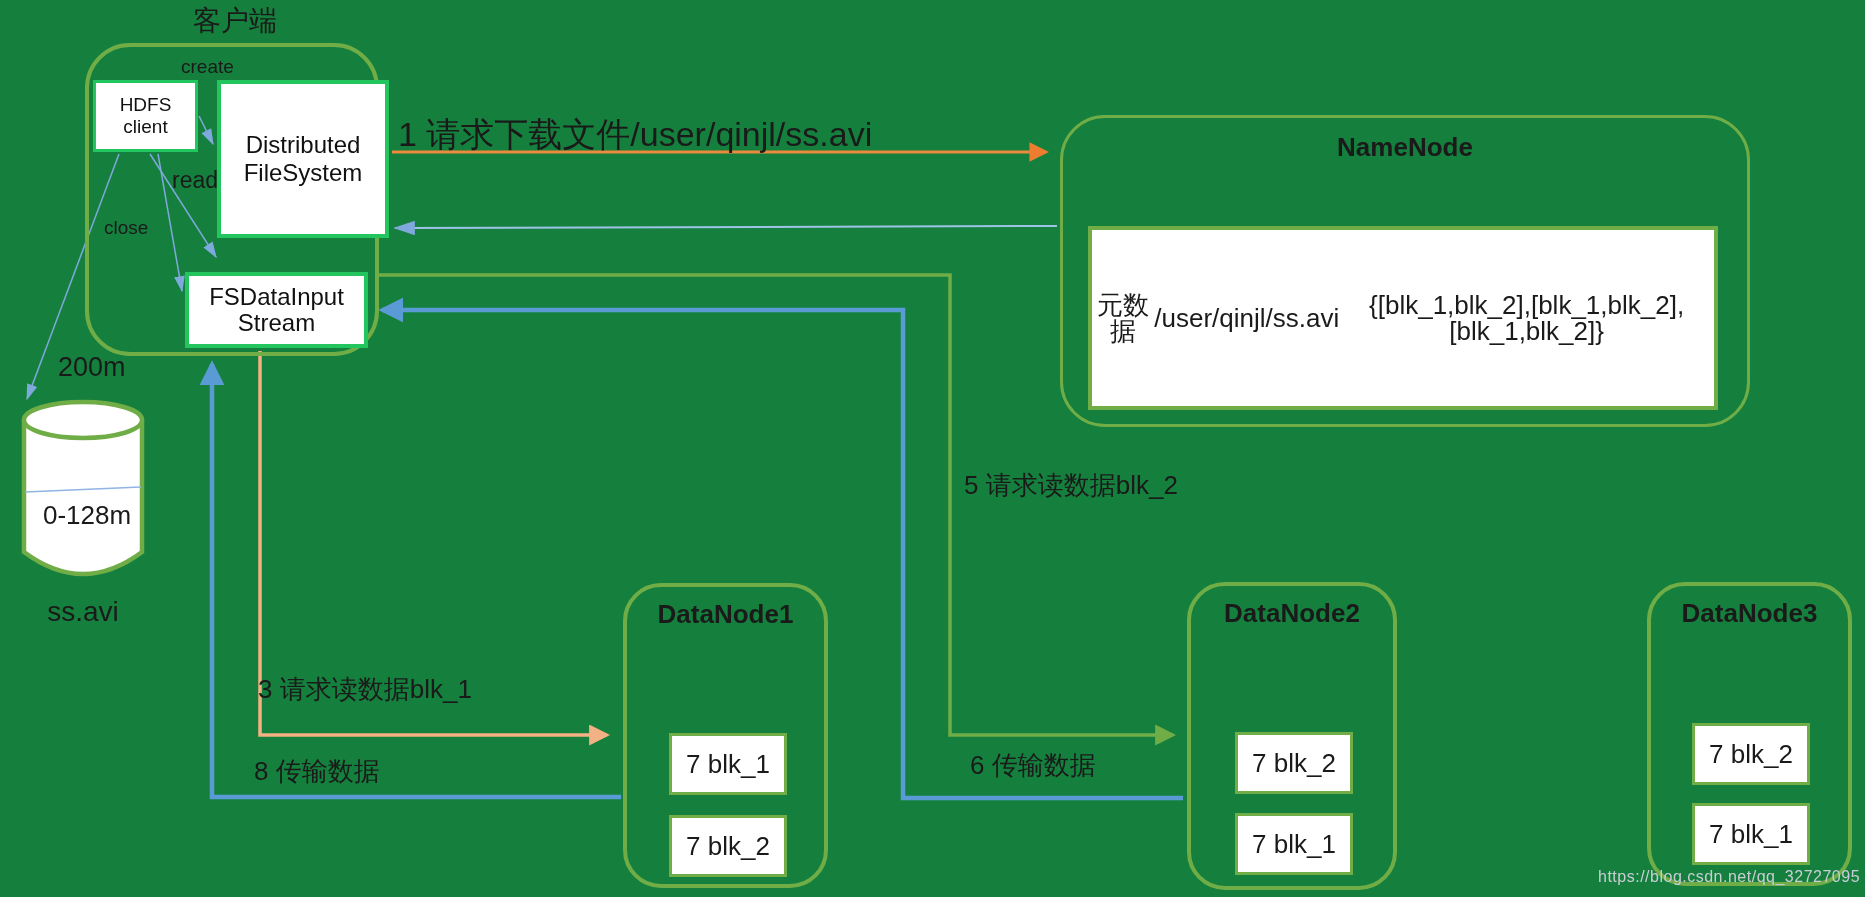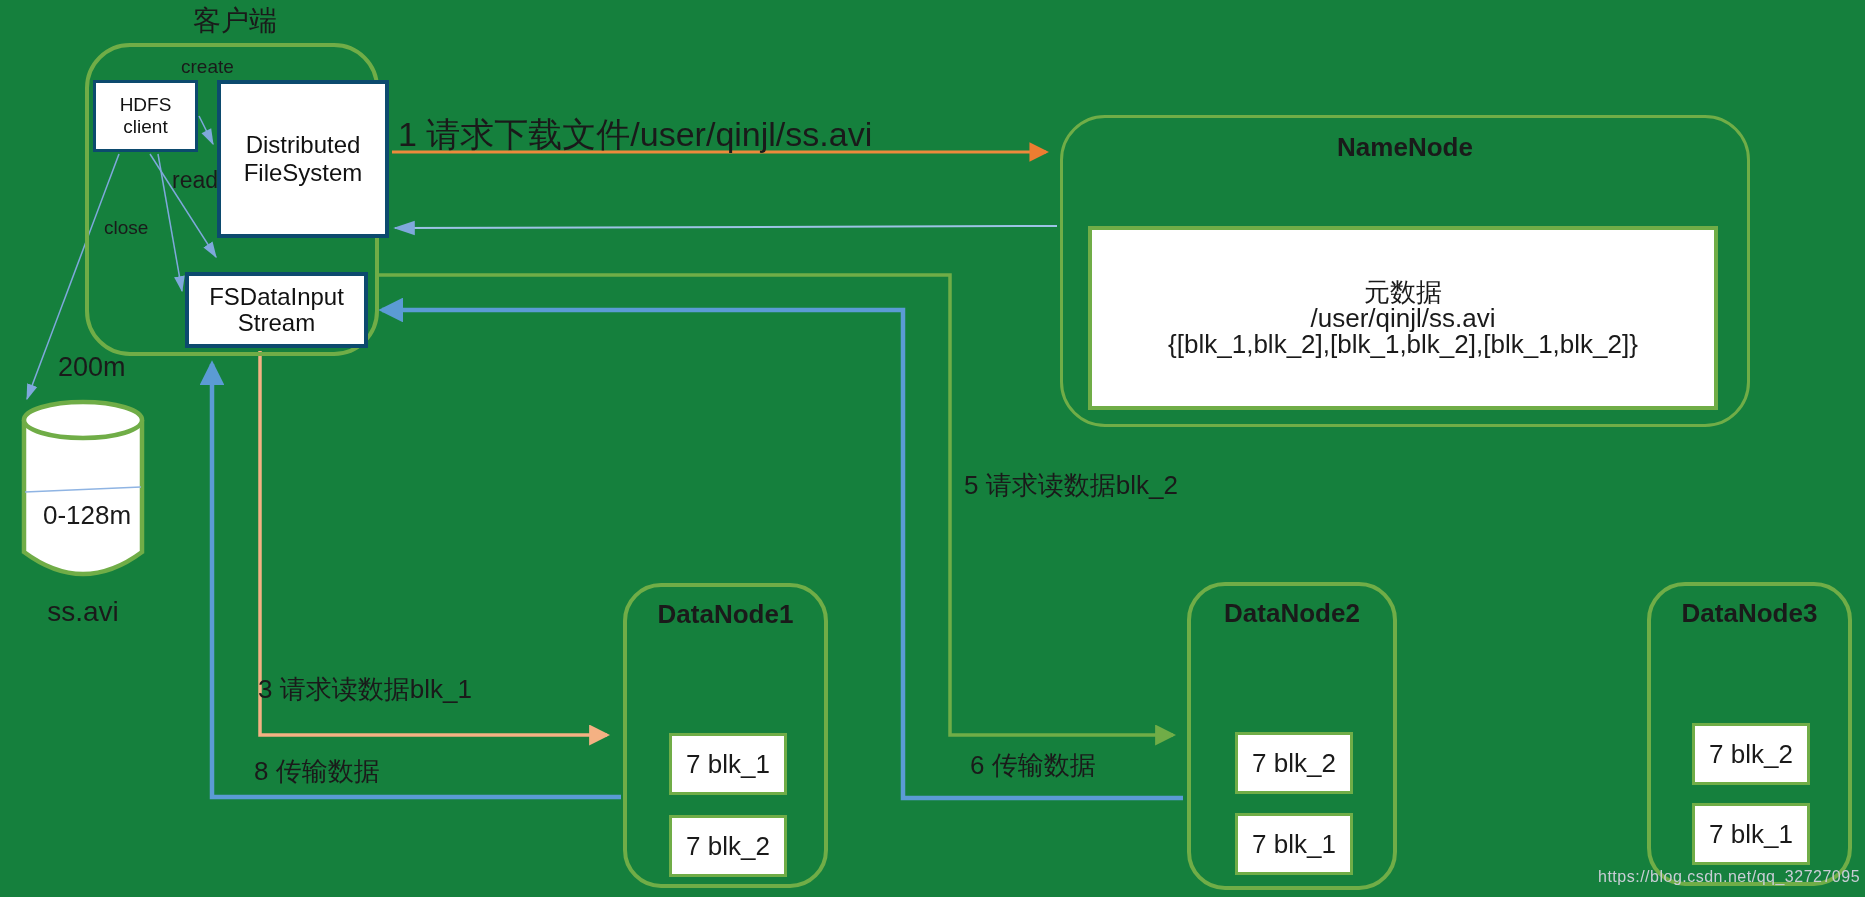--- a/index.html
+++ b/index.html
@@ -12,21 +12,21 @@
     overflow:hidden;
   }
   svg.layer{position:absolute;left:0;top:0;width:1865px;height:897px;}
   .lbl{position:absolute;white-space:nowrap;color:#1a1a1a;text-align:center;}
 
   
   .green-round{
     position:absolute;border:4px solid #70AD47;border-radius:45px;background:transparent;
   }
   .blue-box{
-    position:absolute;border:4px solid #0c4a6e;background:#ffffff;
+    position:absolute;border:4px solid #22c55e;background:#ffffff;
     display:flex;align-items:center;justify-content:center;text-align:center;
   }
   .green-box{
     position:absolute;border:4px solid #70AD47;background:#ffffff;
     display:flex;align-items:center;justify-content:center;text-align:center;
   }
   .node-title{
     position:absolute;left:0;right:0;text-align:center;font-size:26px;color:#1a1a1a;font-weight:bold;
   }
   .meta-line{text-align:center;font-size:26px;color:#1a1a1a;line-height:1.0;}
@@ -112,21 +112,21 @@
 
   <div class="lbl" style="left:398px;top:112px;font-size:34px;">1 请求下载文件/user/qinjl/ss.avi</div>
   <div class="lbl" style="left:258px;top:672px;font-size:26px;">3 请求读数据blk_1</div>
   <div class="lbl" style="left:254px;top:754px;font-size:26px;">8 传输数据</div>
   <div class="lbl" style="left:964px;top:468px;font-size:26px;">5 请求读数据blk_2</div>
   <div class="lbl" style="left:970px;top:748px;font-size:26px;">6 传输数据</div>
 
   <div class="green-round" style="left:1060px;top:115px;width:684px;height:306px;border-width:3.5px;">
     <div class="node-title" style="top:14px;">NameNode</div>
   </div>
-  <div class="green-box" style="left:1088px;top:226px;width:622px;height:168px;flex-direction:column;justify-content:center;padding:4px 0;">
+  <div class="green-box" style="left:1088px;top:226px;width:622px;height:168px;flex-direction:row;justify-content:flex-start;padding:4px 0;">
     <div class="meta-line">元数据</div>
     <div class="meta-line">/user/qinjl/ss.avi</div>
     <div class="meta-line">{[blk_1,blk_2],[blk_1,blk_2],[blk_1,blk_2]}</div>
   </div>
 
   <div class="green-round" style="left:623px;top:583px;width:197px;height:297px;border-radius:38px;">
     <div class="node-title" style="top:12px;">DataNode1</div>
     <div class="green-box blk" style="left:42px;top:146px;width:112px;height:56px;border-width:3.5px;">7 blk_1</div>
     <div class="green-box blk" style="left:42px;top:228px;width:112px;height:56px;border-width:3.5px;">7 blk_2</div>
   </div>

